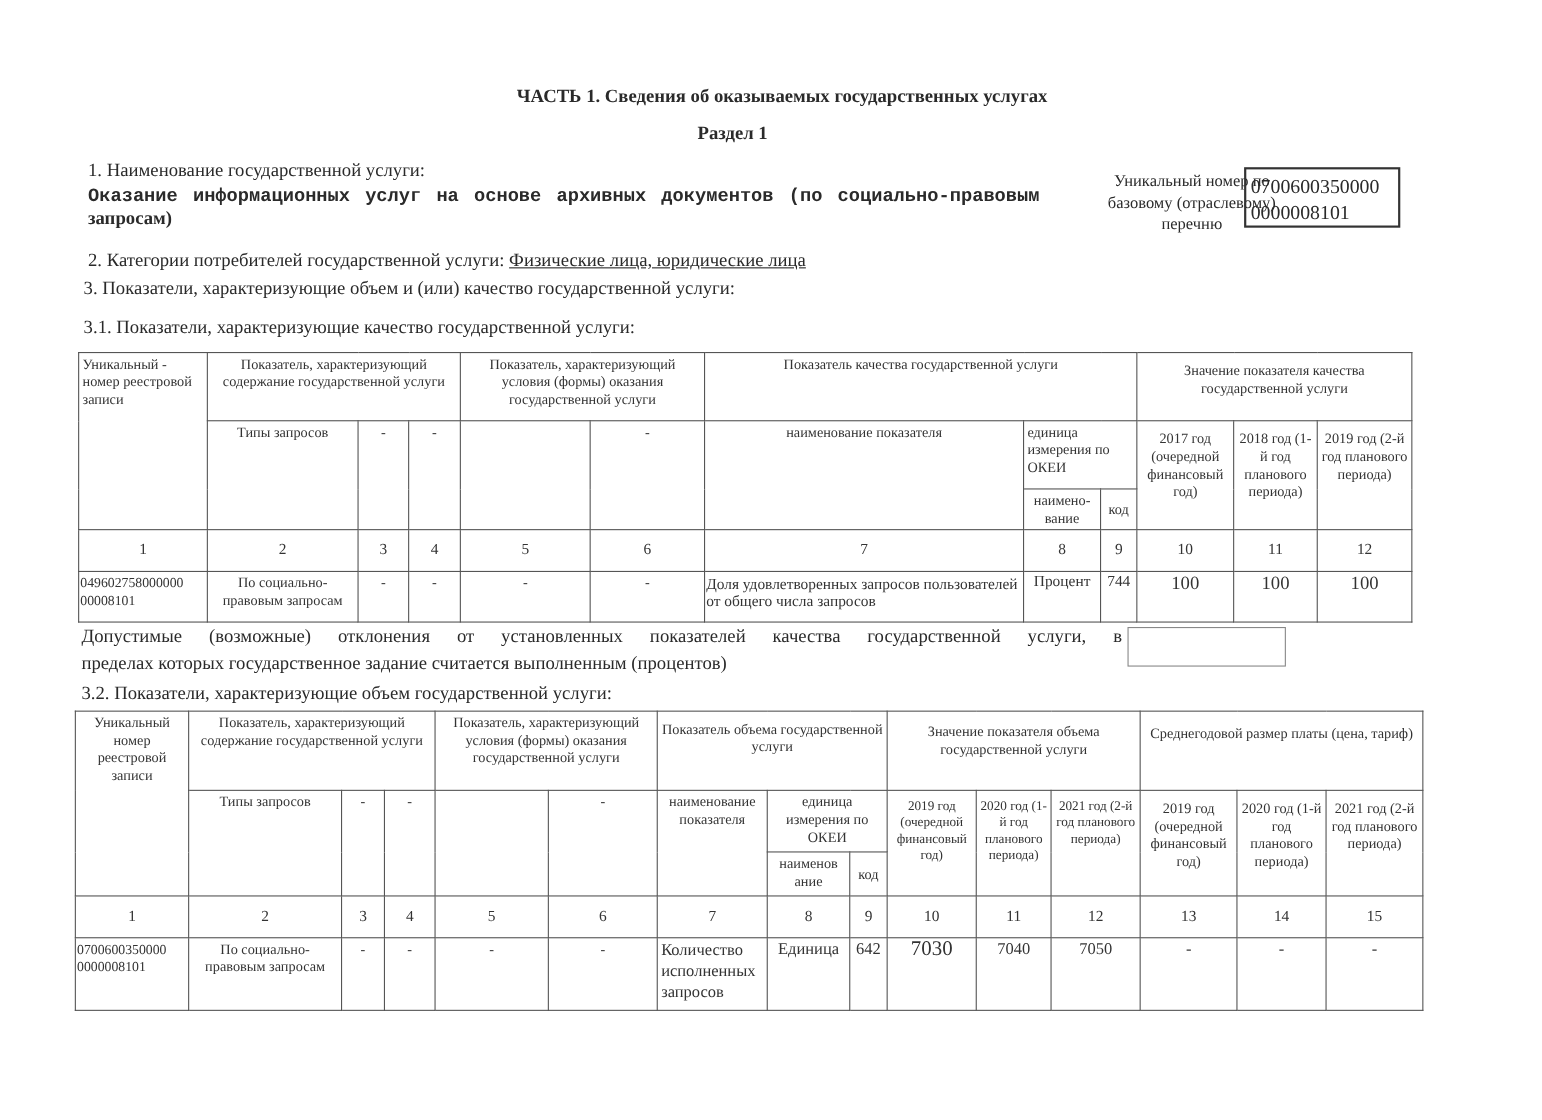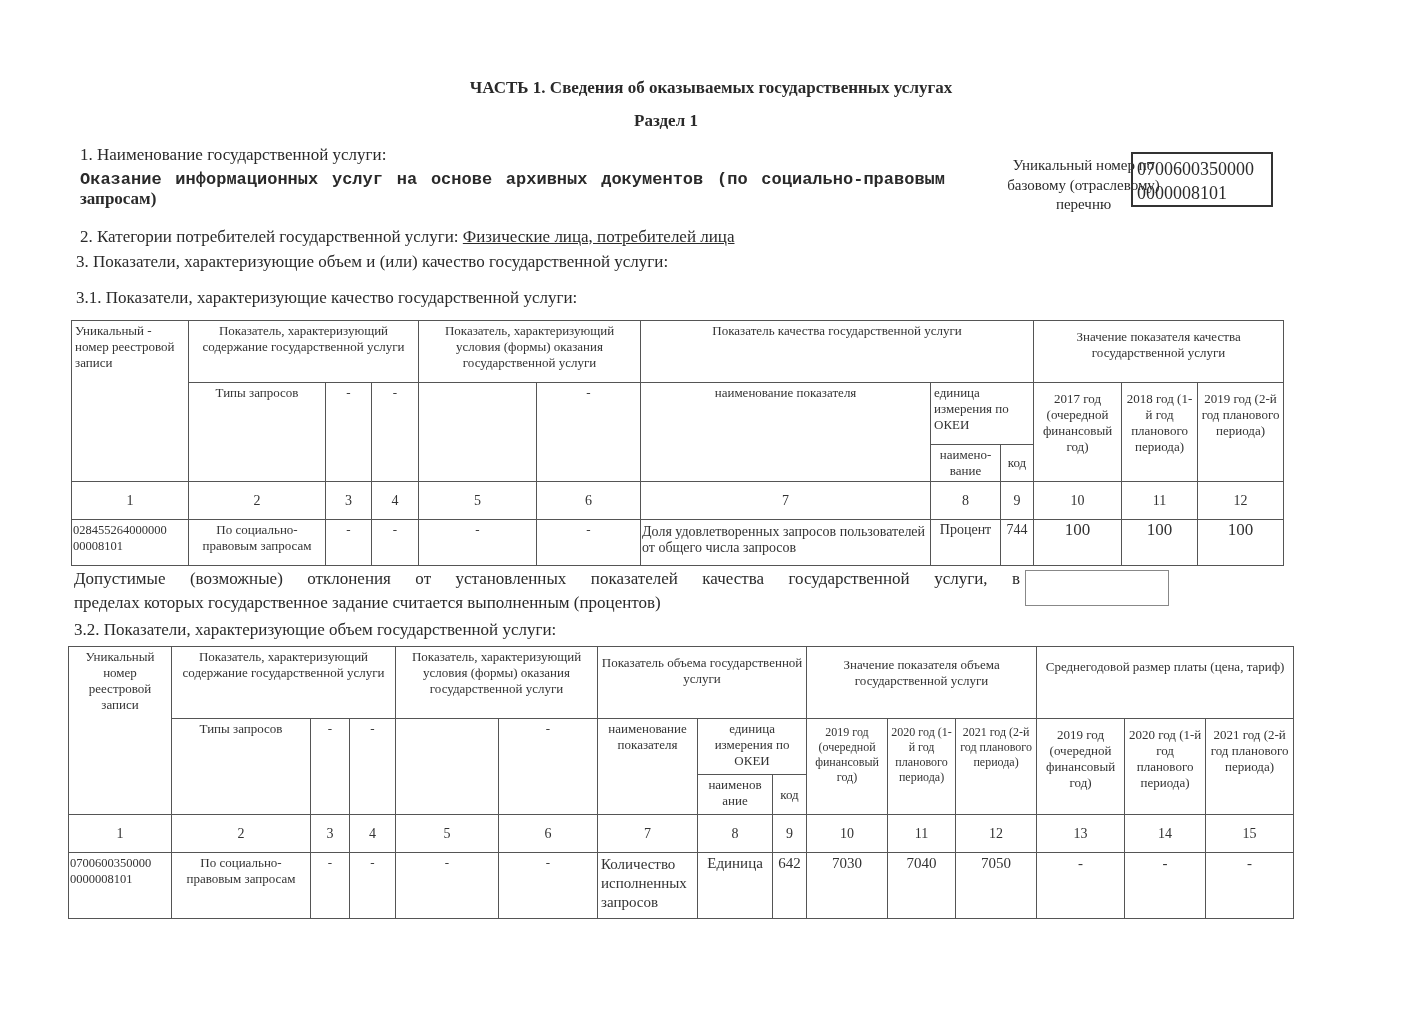--- a/index.html
+++ b/index.html
@@ -29,21 +29,21 @@
 <div class="abs line bold" style="left:80px;top:170px;width:865px;white-space:normal;text-align:justify;text-align-last:justify;font-family:Liberation Mono, monospace;">Оказание информационных услуг на основе архивных документов (по социально-правовым</div>
 <div class="abs line bold" style="left:80px;top:189px;">запросам)</div>
 
 <div class="abs uniq-label">Уникальный номер по базовому (отраслевому) перечню</div>
 <div class="abs uniq-box">
   <div>0700600350000</div>
   <div>0000008101</div>
 </div>
 
 <div class="abs line" style="left:80px;top:227px;">
-  <span>2. Категории потребителей государственной услуги: </span><span class="u">Физические лица, потребителей лица</span>
+  <span>2. Категории потребителей государственной услуги: </span><span class="u">Физические лица, юридические лица</span>
 </div>
 <div class="abs line" style="left:76px;top:252px;">3. Показатели, характеризующие объем и (или) качество государственной услуги:</div>
 <div class="abs line" style="left:76px;top:288px;">3.1. Показатели, характеризующие качество государственной услуги:</div>
 
 <table class="t1" style="left:71px;top:320px;width:1212px;">
   <colgroup>
     <col style="width:117px">
       <col style="width:137px">
       <col style="width:46px">
       <col style="width:47px">
@@ -89,21 +89,21 @@
     <td class="num">6</td>
     <td class="num">7</td>
     <td class="num">8</td>
     <td class="num">9</td>
     <td class="num">10</td>
     <td class="num">11</td>
     <td class="num">12</td>
   </tr>
   <tr style="height:46px;">
     <td class="left" style="padding:2px 1px;font-size:12.5px">
-          <div>028455264000000</div>
+          <div>049602758000000</div>
           <div>00008101</div>
         </td>
     <td>По социально-правовым запросам</td>
     <td>-</td>
     <td>-</td>
     <td>-</td>
     <td>-</td>
     <td class="left" style="font-size:14px;padding:4px 1px">Доля удовлетворенных запросов пользователей от общего числа запросов</td>
     <td style="font-size:14px">Процент</td>
     <td style="font-size:14px;padding:2px 1px">744</td>
@@ -189,21 +189,21 @@
           <div>0000008101</div>
         </td>
     <td>По социально-правовым запросам</td>
     <td>-</td>
     <td>-</td>
     <td>-</td>
     <td>-</td>
     <td class="left" style="font-size:15px;line-height:19px">Количество исполненных запросов</td>
     <td style="font-size:15px">Единица</td>
     <td style="font-size:15px;padding:2px 5px">642</td>
-    <td style="font-size:15px">7030</td>
+    <td style="font-size:19px">7030</td>
     <td style="font-size:15px">7040</td>
     <td style="font-size:15px">7050</td>
     <td style="font-size:15px">-</td>
     <td style="font-size:15px">-</td>
     <td style="font-size:15px">-</td>
   </tr>
 </tbody>
   </table>
 
 </body></html>

